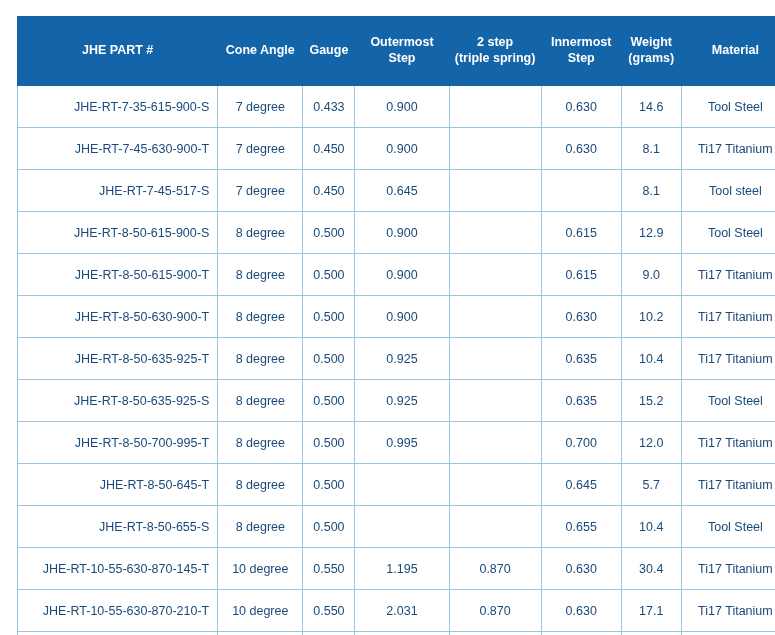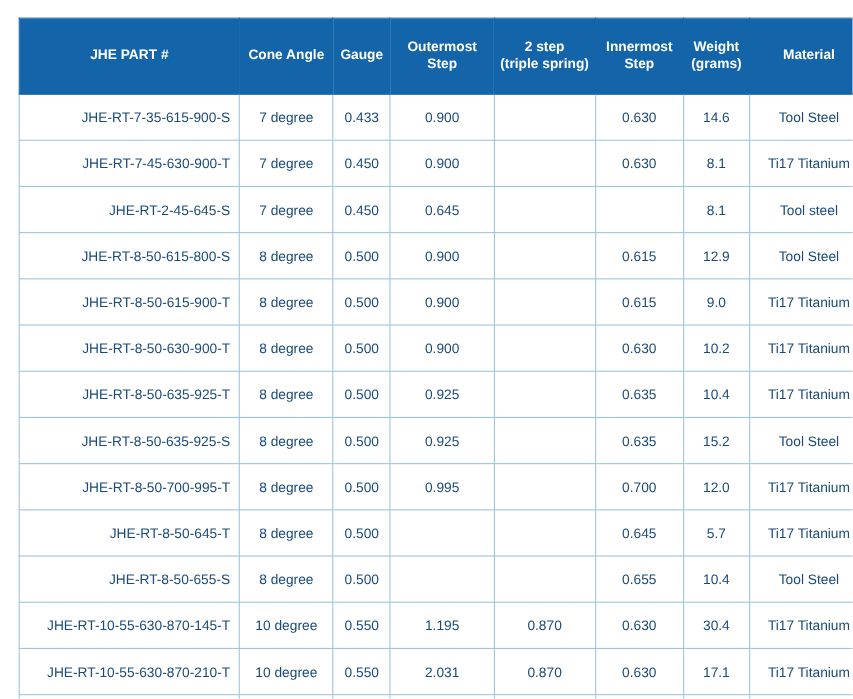--- a/index.html
+++ b/index.html
@@ -129,31 +129,31 @@
           <td class="partno">JHE-RT-7-45-630-900-T</td>
           <td>7 degree</td>
           <td>0.450</td>
           <td>0.900</td>
           <td></td>
           <td>0.630</td>
           <td>8.1</td>
           <td>Ti17 Titanium</td>
         </tr>
         <tr>
-          <td class="partno">JHE-RT-2-45-645-S</td>
+          <td class="partno">JHE-RT-7-45-517-S</td>
           <td>7 degree</td>
           <td>0.450</td>
           <td>0.645</td>
           <td></td>
           <td></td>
           <td>8.1</td>
           <td>Tool steel</td>
         </tr>
         <tr>
-          <td class="partno">JHE-RT-8-50-615-800-S</td>
+          <td class="partno">JHE-RT-8-50-615-900-S</td>
           <td>8 degree</td>
           <td>0.500</td>
           <td>0.900</td>
           <td></td>
           <td>0.615</td>
           <td>12.9</td>
           <td>Tool Steel</td>
         </tr>
         <tr>
           <td class="partno">JHE-RT-8-50-615-900-T</td>

